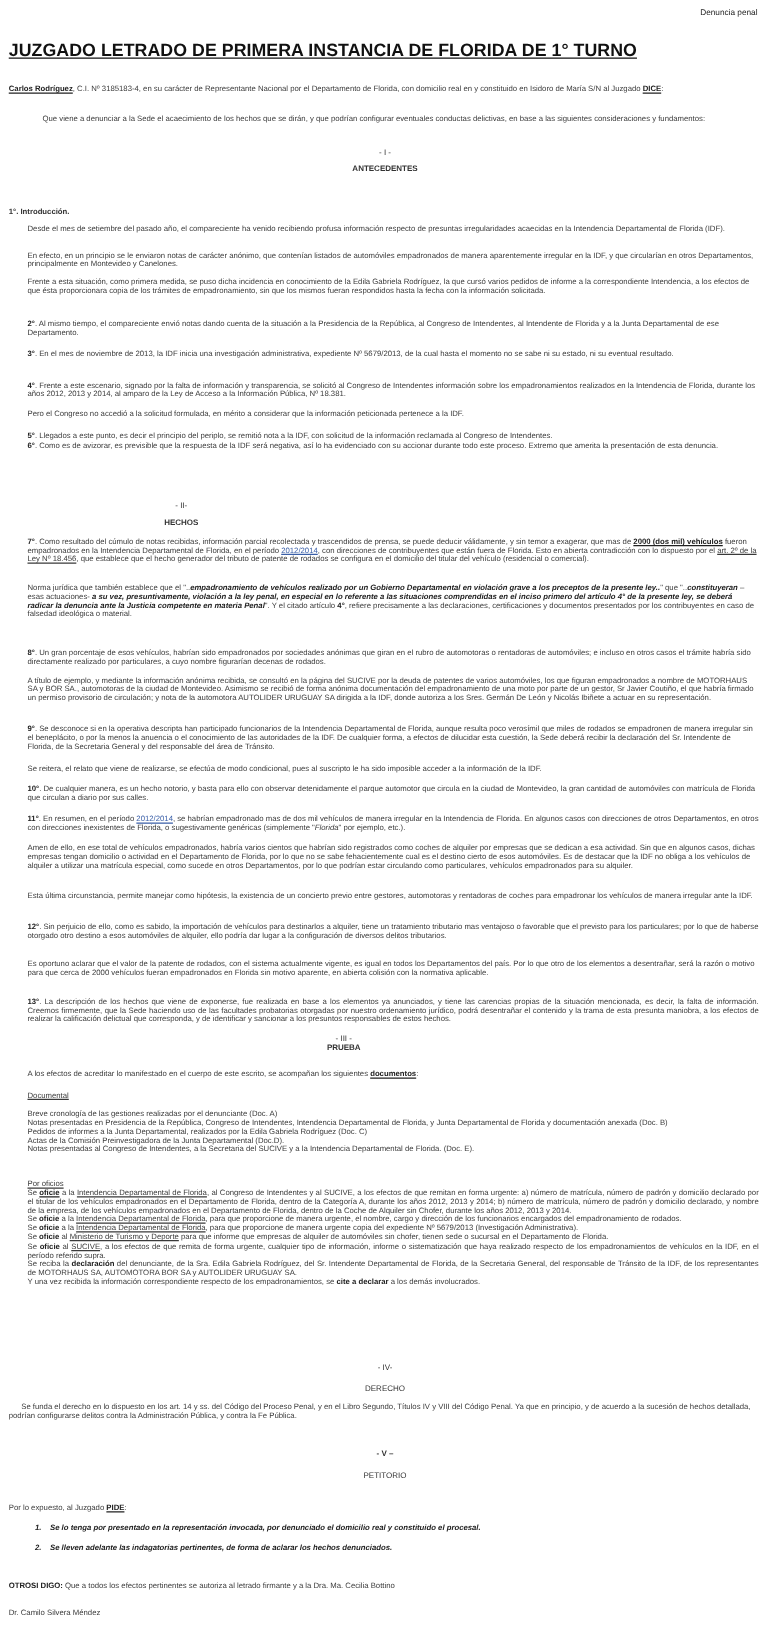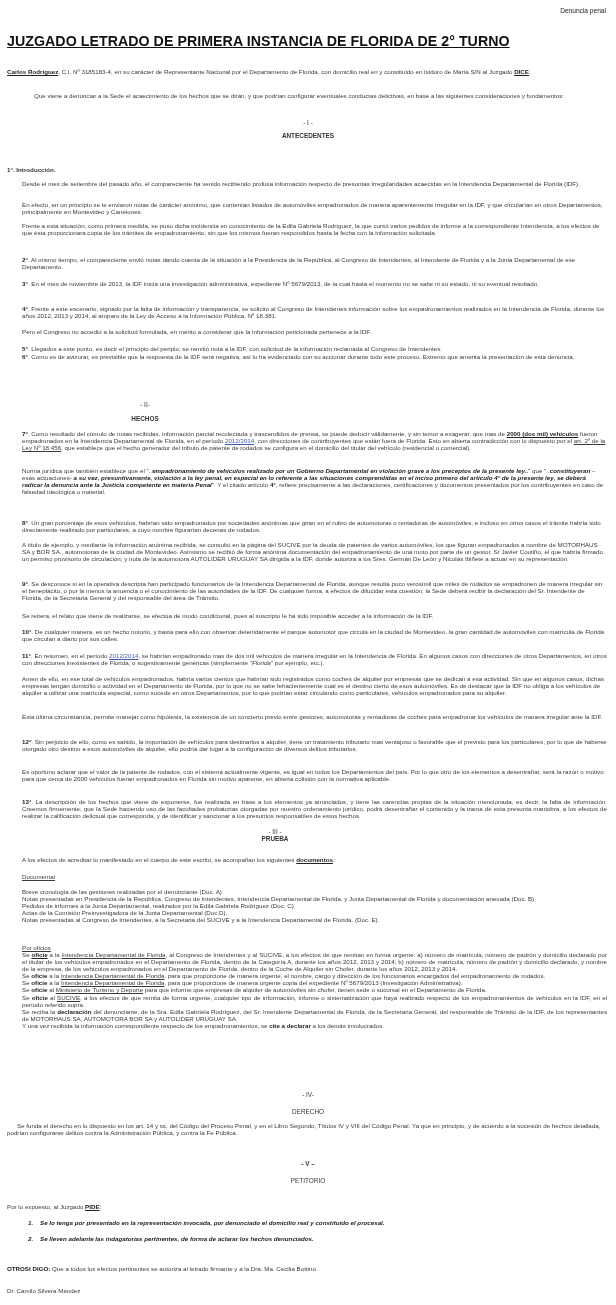--- a/index.html
+++ b/index.html
@@ -30,21 +30,21 @@
   ol.pide { margin: 0; padding: 0; list-style: none; }
   ol.pide li { font-weight: bold; font-style: italic; color: #222; margin-bottom: 9px; }
   ol.pide li span.num { display: inline-block; width: 12px; }
 </style>
 </head>
 <body>
 
 <div class="page">
 
   <div class="abs doctype">Denuncia penal</div>
-  <div class="abs title">JUZGADO LETRADO DE PRIMERA INSTANCIA DE FLORIDA DE 2° TURNO</div>
+  <div class="abs title">JUZGADO LETRADO DE PRIMERA INSTANCIA DE FLORIDA DE 1° TURNO</div>
 
   <div class="para l7" style="top:68px;">
     <span class="bu">Carlos Rodríguez</span><span>, C.I. Nº 3185183-4, en su carácter de Representante Nacional por el Departamento de Florida, con domicilio real en y constituido en Isidoro de María S/N al Juzgado </span><span class="bu">DICE</span><span>:</span>
   </div>
   <div class="para l7" style="top:92px; text-indent:27px;">Que viene a denunciar a la Sede el acaecimiento de los hechos que se dirán, y que podrían configurar eventuales conductas delictivas, en base a las siguientes consideraciones y fundamentos:</div>
 
   <div class="sec" style="left:0; width:616px; top:119px; font-weight:normal;">- I -</div>
   <div class="sec" style="left:0; width:616px; top:132px;">ANTECEDENTES</div>
 
   <div class="para" style="left:7px; top:166px; font-weight:bold; color:#333;">1°. Introducción.</div>

